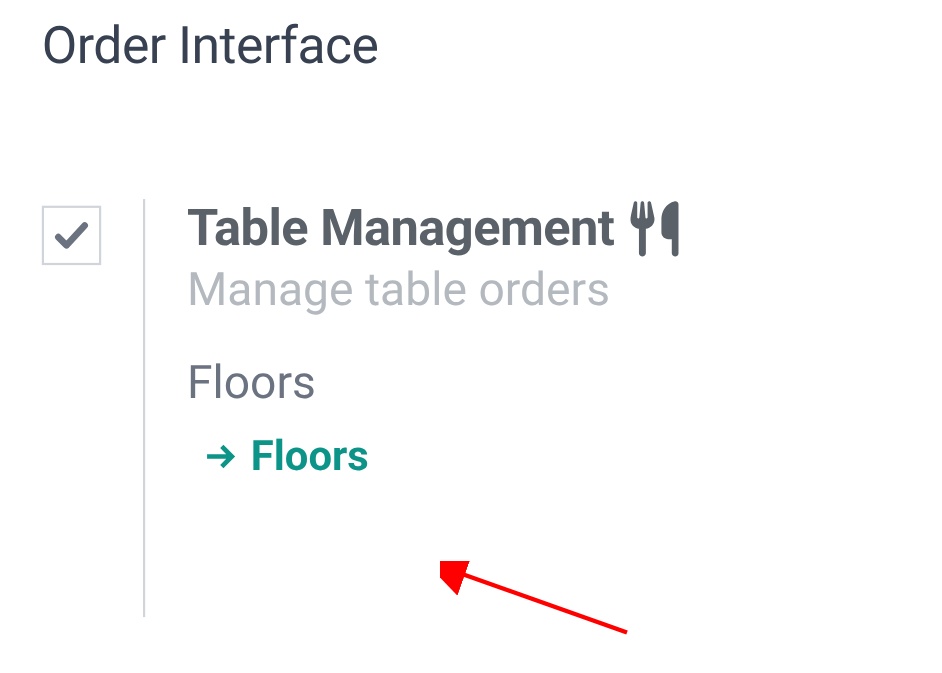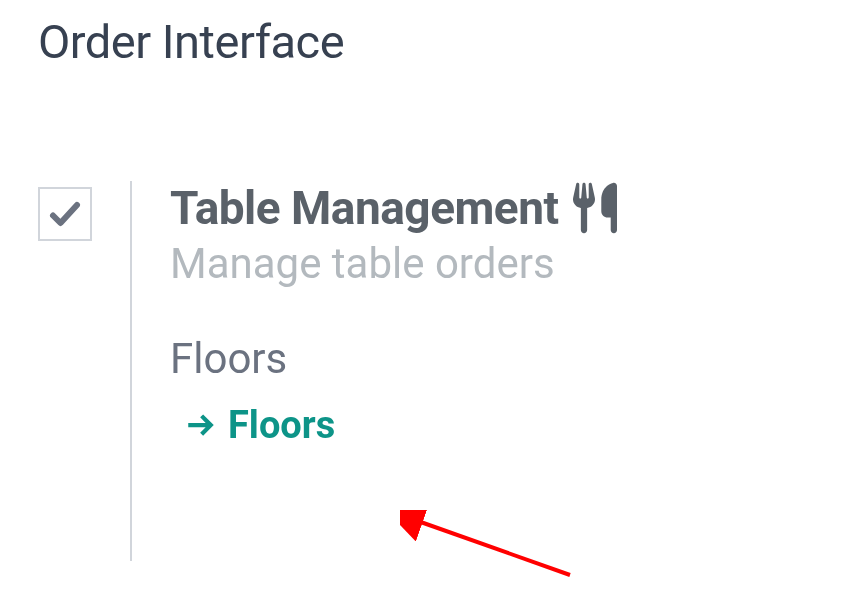--- a/index.html
+++ b/index.html
@@ -67,21 +67,21 @@
       letter-spacing: -0.5px;
     }
     .utensils-icon {
       width: 44px;
       height: 52px;
     }
     .setting-description {
       font-size: 42px;
       font-weight: 400;
       color: #b3b9be;
-      margin-bottom: 46px;
+      margin-bottom: 36px;
     }
     .field-label {
       font-size: 42px;
       font-weight: 400;
       color: #6b7280;
       margin-bottom: 20px;
     }
     .link-row {
       display: flex;
       align-items: center;

